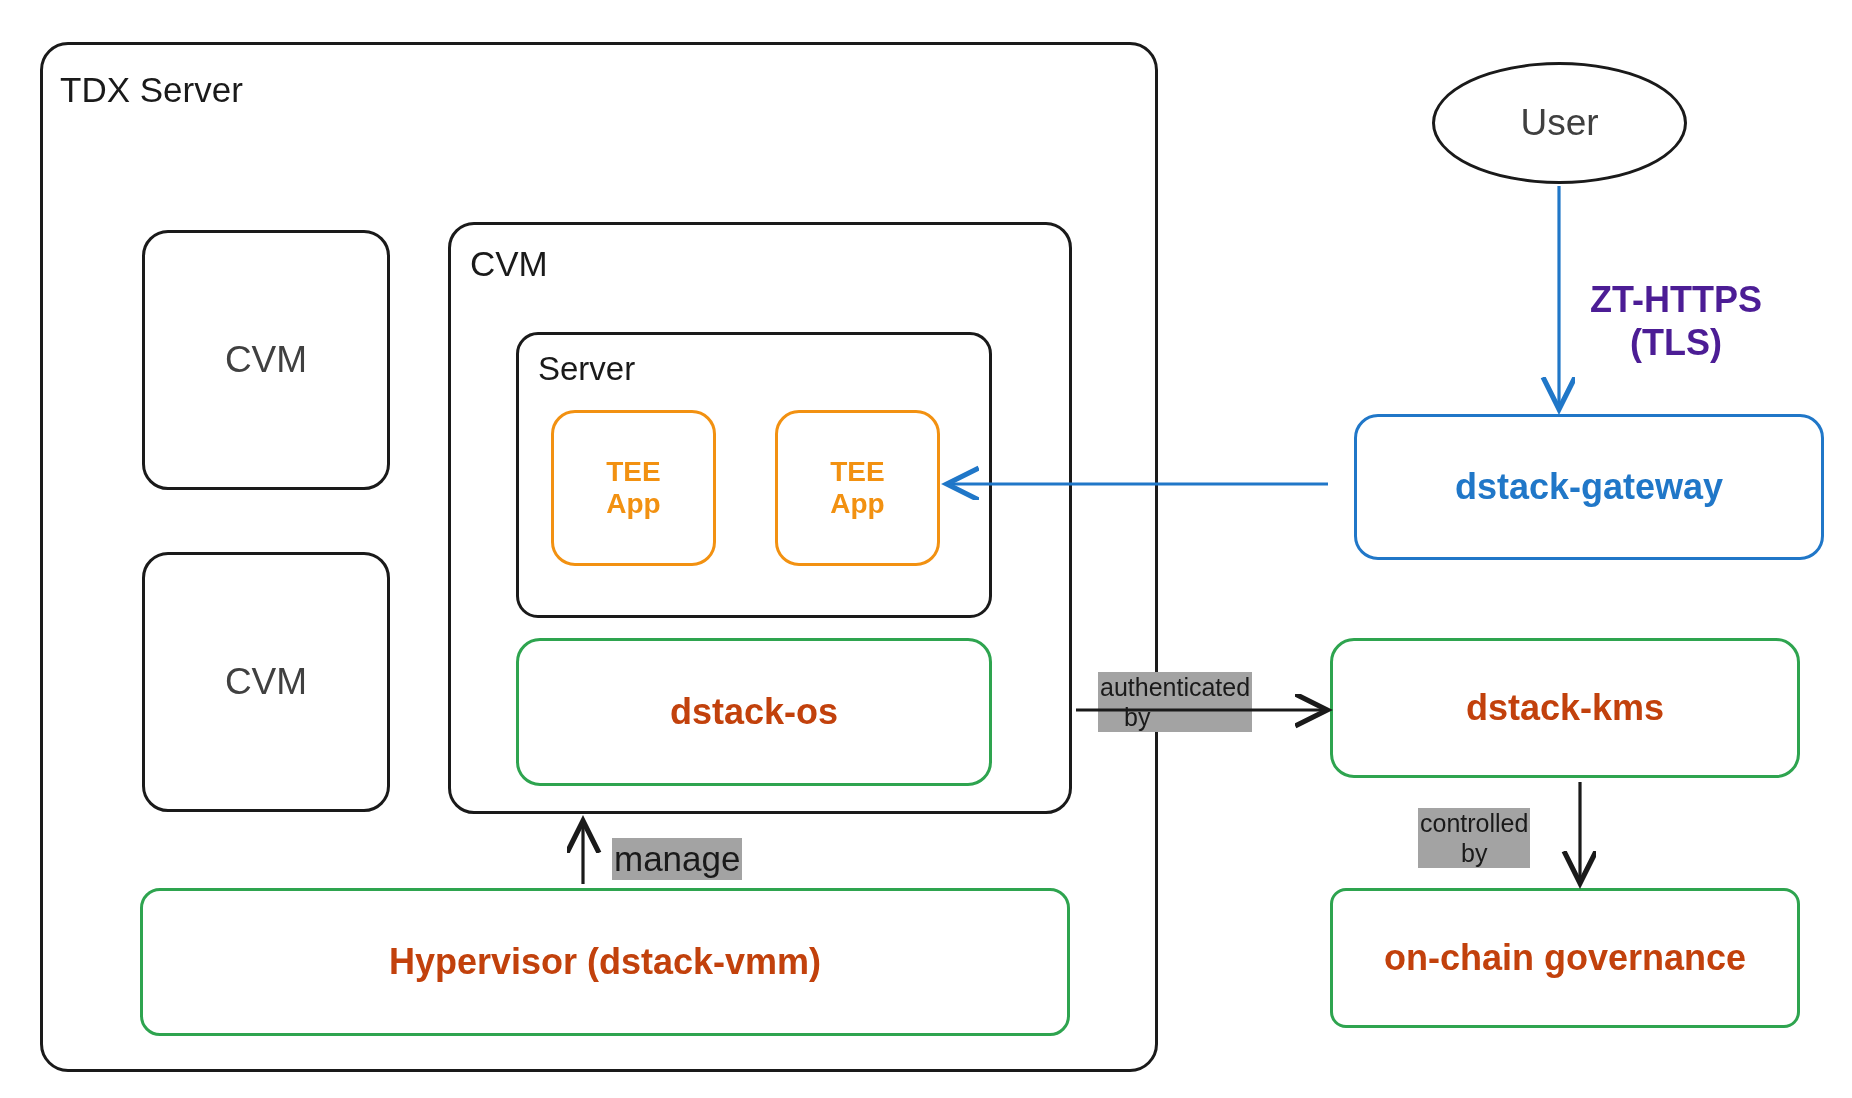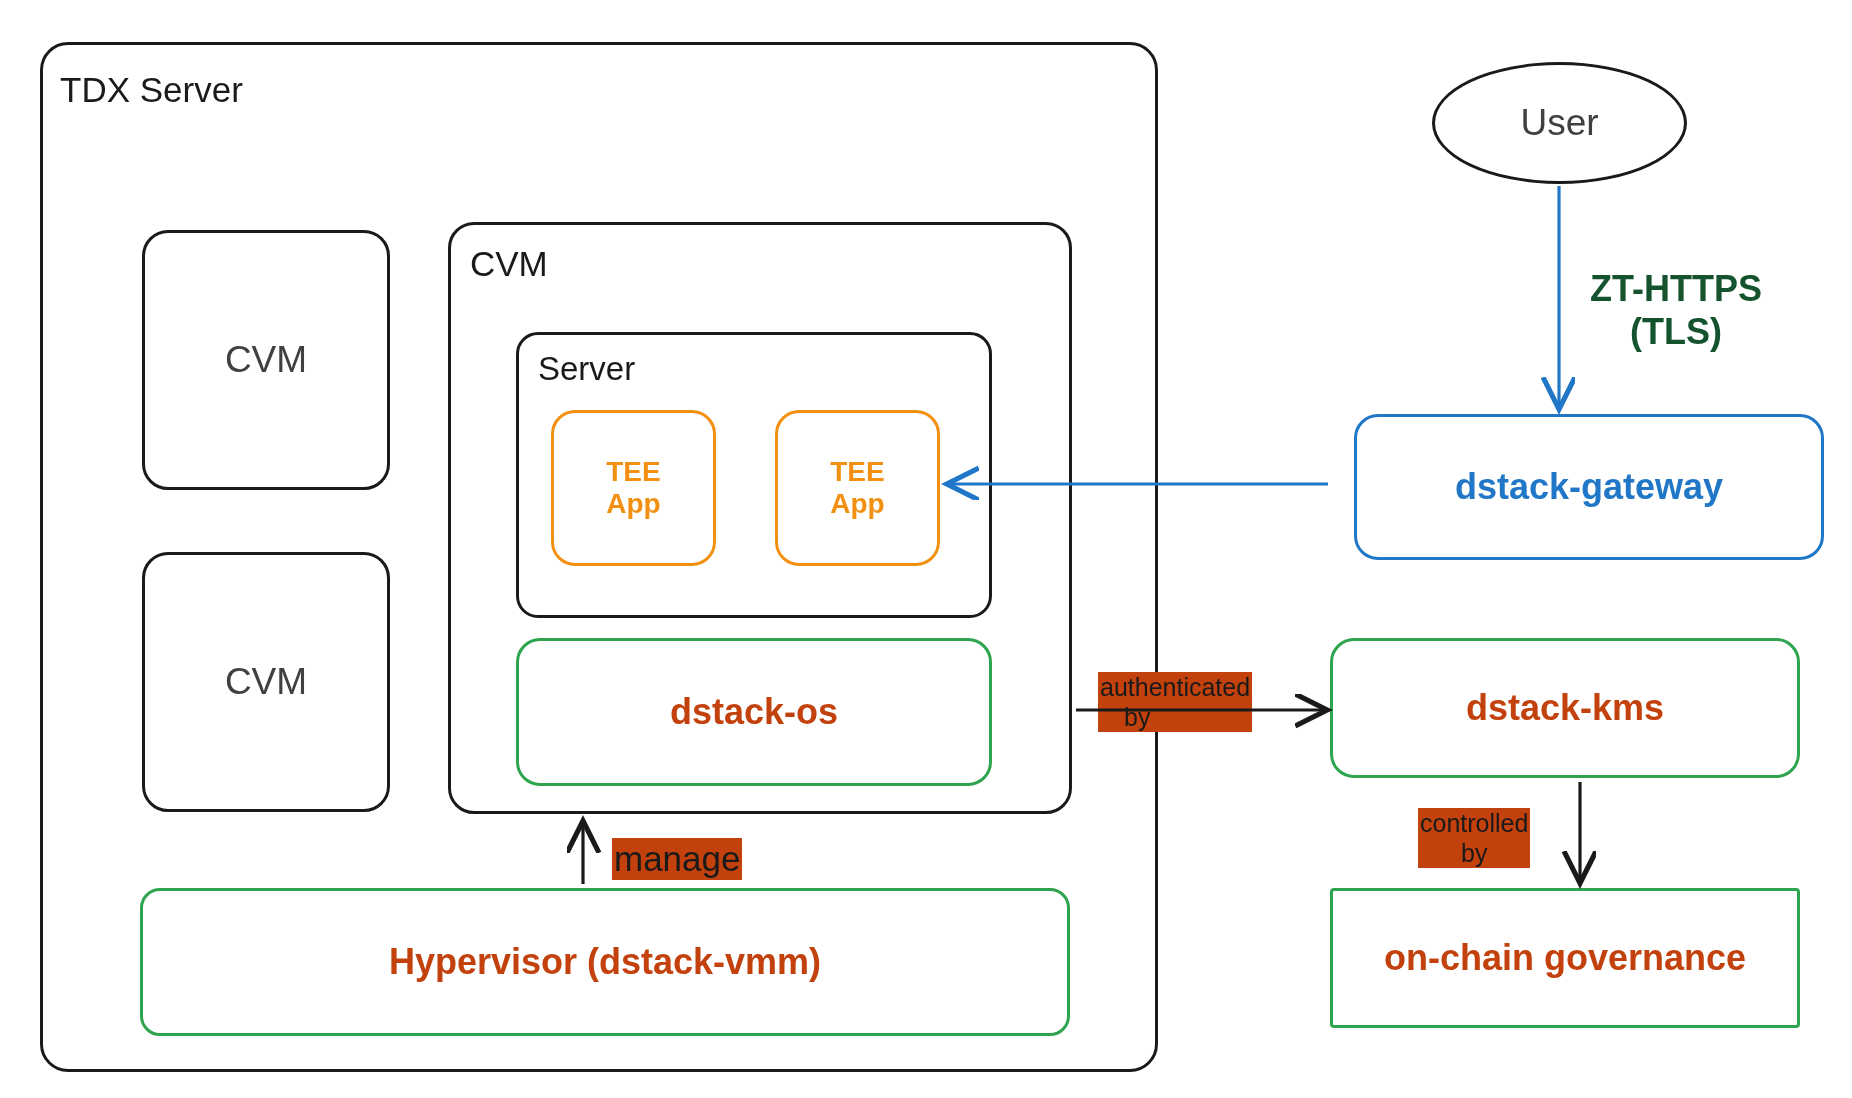--- a/index.html
+++ b/index.html
@@ -53,21 +53,21 @@
     text-align: center;
     line-height: 1.15;
   }
 
   .edge-label {
     position: absolute;
     color: #1a1a1a;
     text-align: center;
     line-height: 1.2;
     white-space: nowrap;
-    background: #c2410c;
+    background: #a3a3a3;
     padding: 0 2px;
   }
 
   svg.overlay {
     position: absolute;
     left: 0;
     top: 0;
     width: 1852px;
     height: 1098px;
     pointer-events: none;
@@ -112,21 +112,21 @@
   <div class="node rrect green-stroke" style="left:140px; top:888px; width:930px; height:148px; border-radius:20px;">
     <span class="center-text label-green" style="font-size:36px;">Hypervisor (dstack-vmm)</span>
   </div>
 
   <div class="edge-label" style="left:612px; top:838px; font-size:35px;">manage</div>
 
   <div class="node black-stroke" style="left:1432px; top:62px; width:255px; height:122px; border:3px solid #1a1a1a; border-radius:50%;">
     <span class="center-text label-black" style="font-size:37px;">User</span>
   </div>
 
-  <div class="edge-label" style="left:1588px; top:267px; font-size:36px; color:#14532d; font-weight:bold; background:transparent;">
+  <div class="edge-label" style="left:1588px; top:278px; font-size:36px; color:#4c1d95; font-weight:bold; background:transparent;">
     <div>ZT-HTTPS</div>
     <div>(TLS)</div>
   </div>
 
   <div class="node rrect blue-stroke" style="left:1330px; top:414px; width:470px; height:146px; border-radius:24px;margin-left:24px;">
     <span class="center-text label-blue" style="font-size:36px;">dstack-gateway</span>
   </div>
 
   <div class="node rrect green-stroke" style="left:1330px; top:638px; width:470px; height:140px; border-radius:24px;">
     <span class="center-text label-green" style="font-size:36px;">dstack-kms</span>
@@ -135,21 +135,21 @@
   <div class="edge-label" style="left:1098px; top:672px; font-size:25px;">
     <div>authenticated</div>
     <div style="text-align:left; padding-left:24px;">by</div>
   </div>
 
   <div class="edge-label" style="left:1418px; top:808px; font-size:25px;">
     <div>controlled</div>
     <div>by</div>
   </div>
 
-  <div class="node rrect green-stroke" style="left:1330px; top:888px; width:470px; height:140px; border-radius:4px;">
+  <div class="node rrect green-stroke" style="left:1330px; top:888px; width:470px; height:140px; border-radius:16px;">
     <span class="center-text label-green" style="font-size:36px;">on-chain governance</span>
   </div>
 
   <svg class="overlay" viewBox="0 0 1852 1098" xmlns="http://www.w3.org/2000/svg">
     <defs>
       <marker id="arrow-blue" markerWidth="12" markerHeight="12" refX="9" refY="5" orient="auto" markerUnits="strokeWidth">
         <path d="M0,0 L10,5 L0,10" fill="none" stroke="#2077c8" stroke-width="1.6"></path>
       </marker>
       <marker id="arrow-black" markerWidth="12" markerHeight="12" refX="9" refY="5" orient="auto" markerUnits="strokeWidth">
         <path d="M0,0 L10,5 L0,10" fill="none" stroke="#1a1a1a" stroke-width="1.6"></path>

